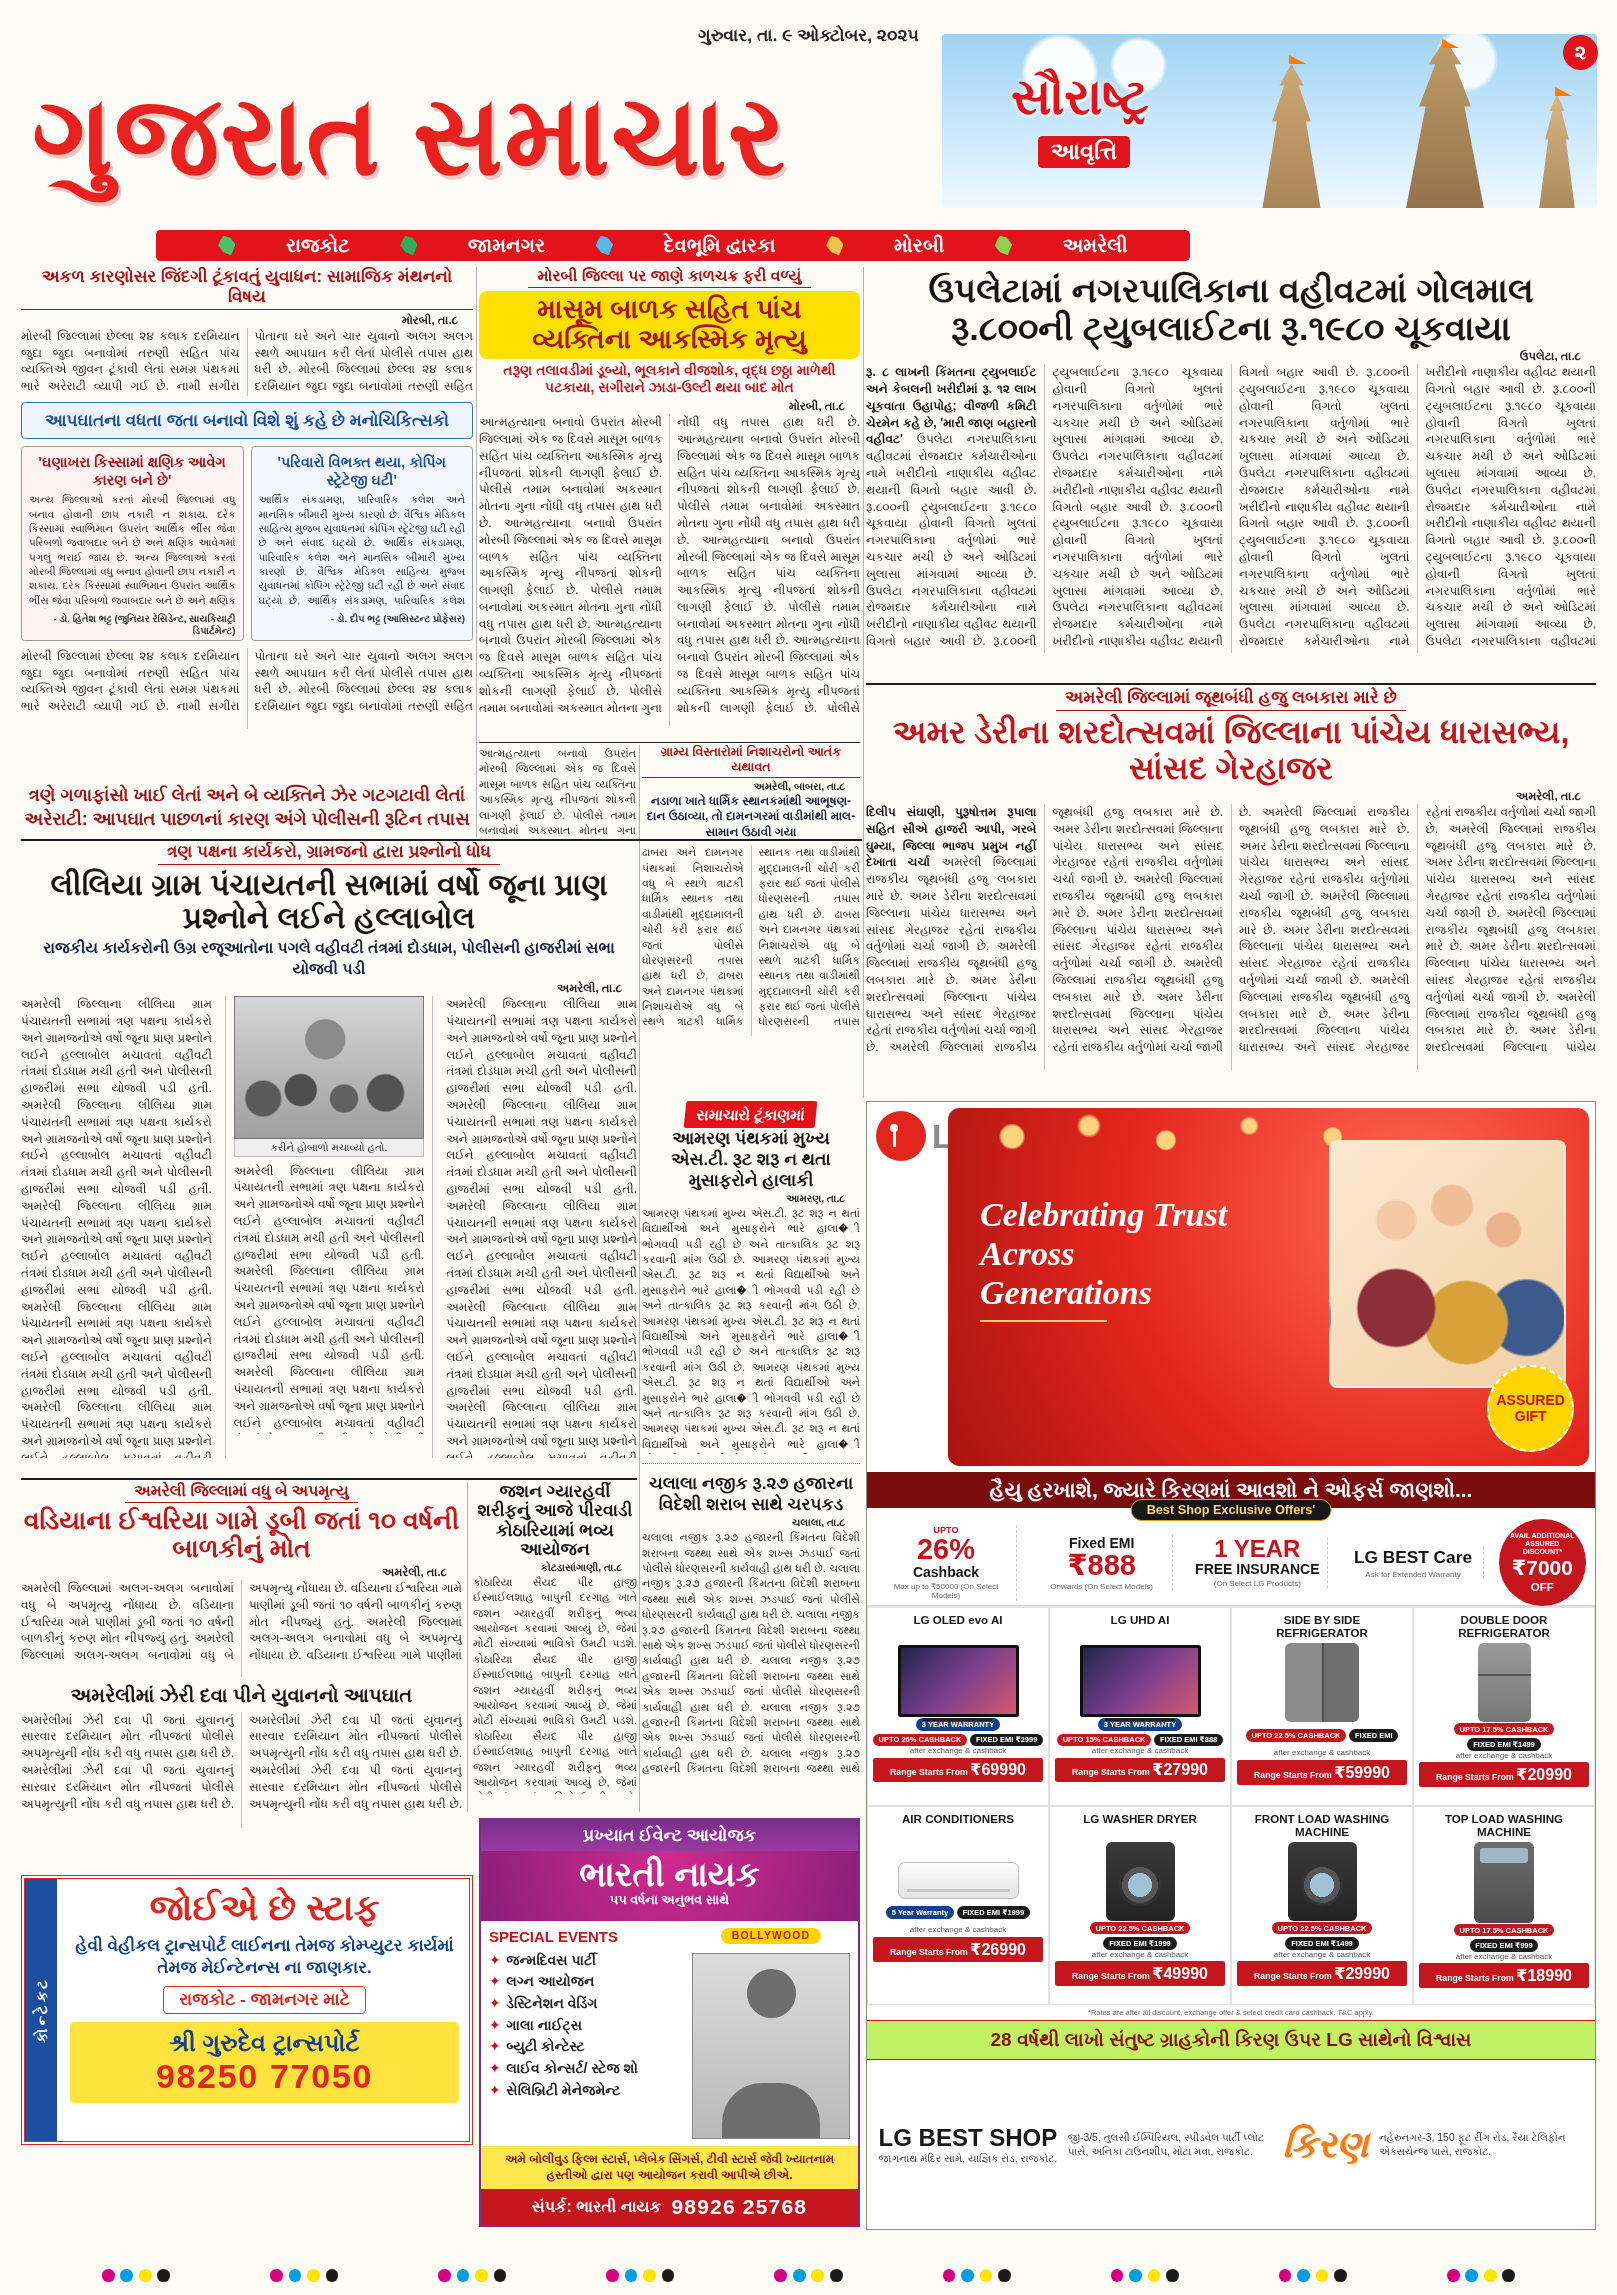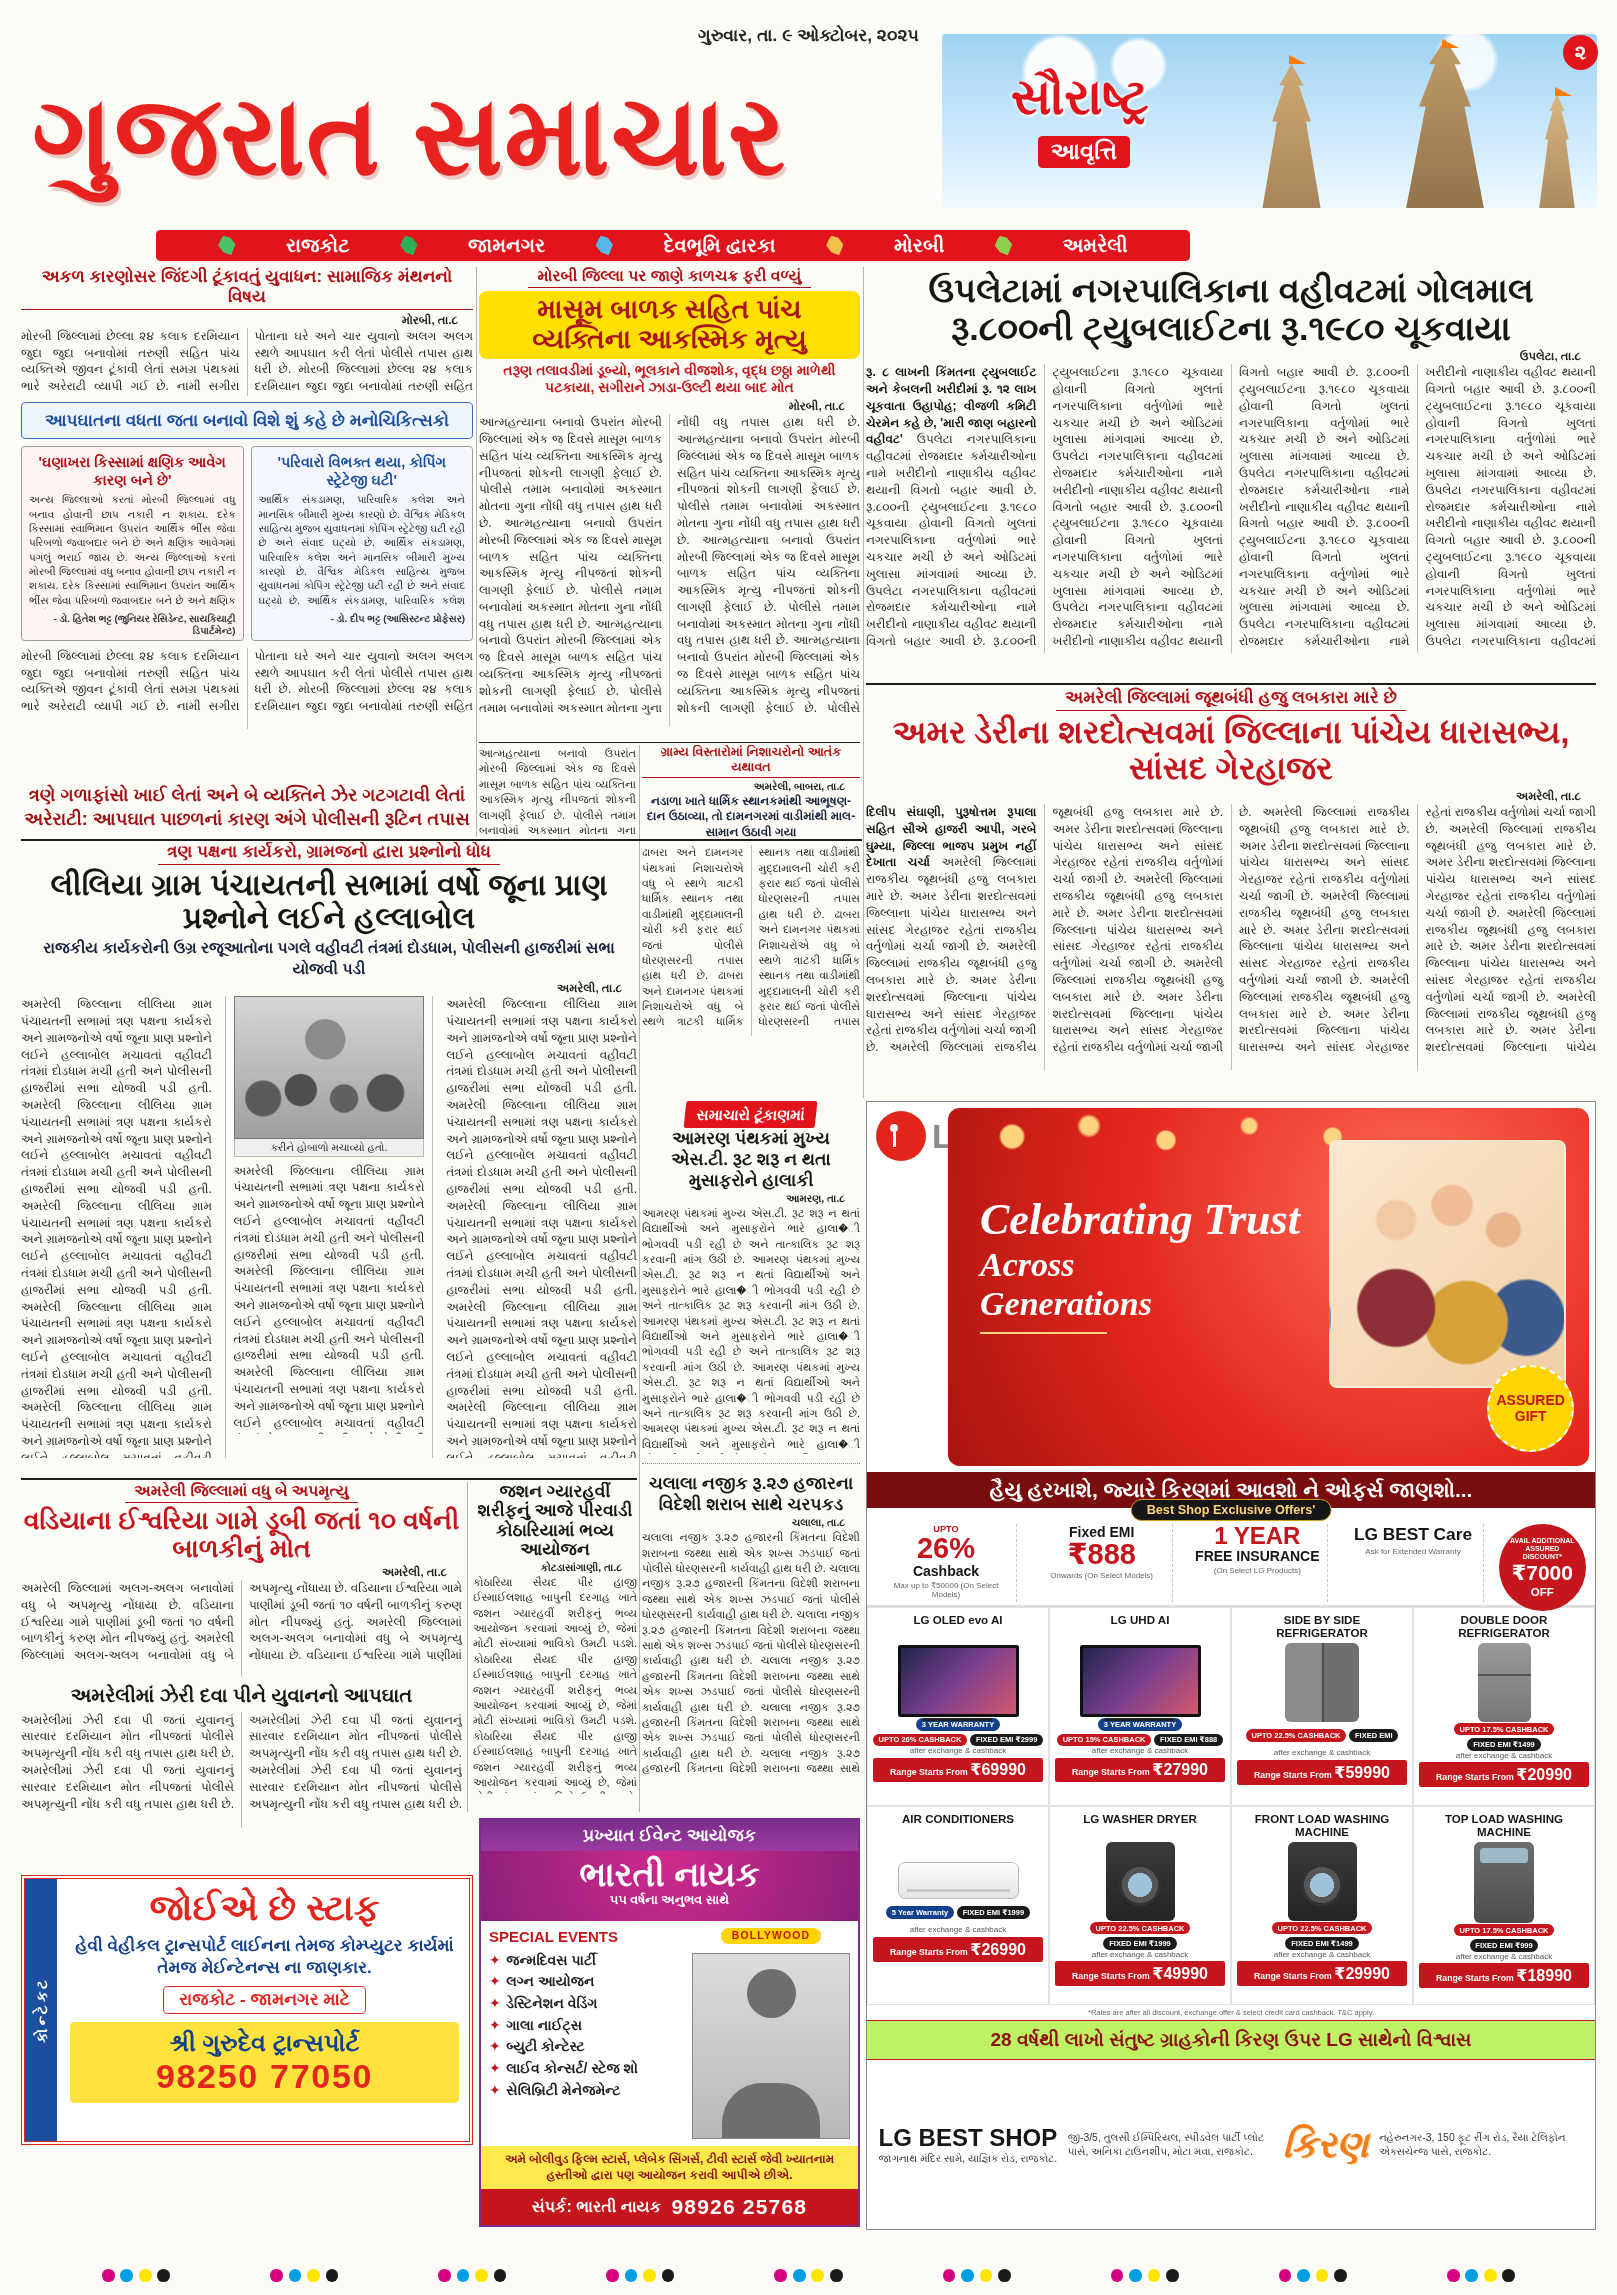--- a/index.html
+++ b/index.html
@@ -106,34 +106,34 @@
 .lg-circle::after{content:"";position:absolute;left:17.3px;top:12.7px;width:2.3px;height:23px;background:#fff}
 .lg-word{font-size:34px;font-weight:900;color:#8a8a8a}
 .lg-red-panel{position:absolute;left:81px;top:5.8px;right:5.8px;bottom:5.8px;border-radius:11.6px;background:radial-gradient(circle at 72% 28%,#ff6a55 0%,#e3261d 55%,#a81410 100%);overflow:hidden}
 .lg-red-panel::before{content:"";position:absolute;inset:0;background:
  radial-gradient(circle at 10% 8%,#ffd37e 0 1.6%,transparent 2%),
  radial-gradient(circle at 22% 5%,#ffd37e 0 1.4%,transparent 2%),
  radial-gradient(circle at 34% 9%,#ffd37e 0 1.6%,transparent 2%),
  radial-gradient(circle at 47% 5%,#ffd37e 0 1.4%,transparent 2%),
  radial-gradient(circle at 60% 8%,#ffd37e 0 1.6%,transparent 2%)}
 .celeb{position:absolute;left:32px;top:87px;color:#fff;font-family:"Liberation Serif","DejaVu Serif",serif;font-style:italic}
-.celeb .c1{font-size:44px;font-weight:bold;line-height:1.15}
+.celeb .c1{font-size:34px;font-weight:bold;line-height:1.15}
 .celeb .c2,.celeb .c3{font-size:34px;font-weight:bold;line-height:1.15}
 .celeb .gold-rule{width:127px;height:2.3px;background:#ffd37e;margin-top:8px}
 .family-photo{position:absolute;right:23px;top:32px;width:237px;height:248px;border-radius:8px;border:2.3px solid #ffffff55;background:
  radial-gradient(circle at 28% 32%,#f3c9a5 0 8%,transparent 9%),
  radial-gradient(circle at 52% 26%,#f0bd96 0 9%,transparent 10%),
  radial-gradient(circle at 74% 36%,#eab58d 0 7%,transparent 8%),
  radial-gradient(circle at 28% 68%,#8c2f39 0 16%,transparent 17%),
  radial-gradient(circle at 58% 74%,#d8a13a 0 18%,transparent 19%),
  radial-gradient(circle at 84% 72%,#3c5a8c 0 14%,transparent 15%),
  linear-gradient(135deg,#fce8cf,#f0cfa4)}
 .gift-badge{position:absolute;right:15px;bottom:14px;width:87px;height:87px;border-radius:50%;background:#ffd400;border:2.9px dashed #fff;display:flex;align-items:center;justify-content:center;text-align:center;font-size:14px;font-weight:900;color:#c4161c;line-height:1.1;padding:8px}
 .lg-band{height:36px;background:#7a0d0d;color:#fff;font-size:21px;font-weight:900;display:flex;align-items:center;justify-content:center}
-.lg-offers{position:relative;height:98px;background:#fff;border-bottom:1.2px solid #ddd;display:flex;padding:16px 9.2px 3.5px 9.2px;gap:15px}
+.lg-offers{position:relative;height:98px;background:#fff;border-bottom:1.2px solid #ddd;display:flex;align-items:center;padding:16px 9.2px 3.5px 9.2px;gap:15px}
 .offers-pill{position:absolute;left:50%;top:-9.2px;transform:translateX(-50%);background:#171717;color:#ffd37e;border:1.2px solid #d4a017;border-radius:17.3px;font-size:12.7px;font-weight:900;padding:2.9px 15px;white-space:nowrap}
 .offer{flex:1;text-align:center;border-right:1.2px dashed #c9c9c9;padding:0 3.5px}
 .offer:last-of-type{border-right:none}
 .o-big{font-size:29px;font-weight:900;color:#c4161c;line-height:1}
 .o-mid{font-size:14px;font-weight:900;color:#151515}
 .o-sm{font-size:8px;color:#666;margin-top:2.3px;line-height:1.15}
 .o-upto{font-size:9.2px;font-weight:900;color:#c4161c}
 .disc-badge{width:87px;height:87px;border-radius:50%;background:#c4161c;color:#fff;display:flex;flex-direction:column;align-items:center;justify-content:center;text-align:center;flex:none;padding:5.8px}
 .disc-badge .t{font-size:7px;font-weight:bold;line-height:1.15}
 .disc-badge .v{font-size:21px;font-weight:900}

